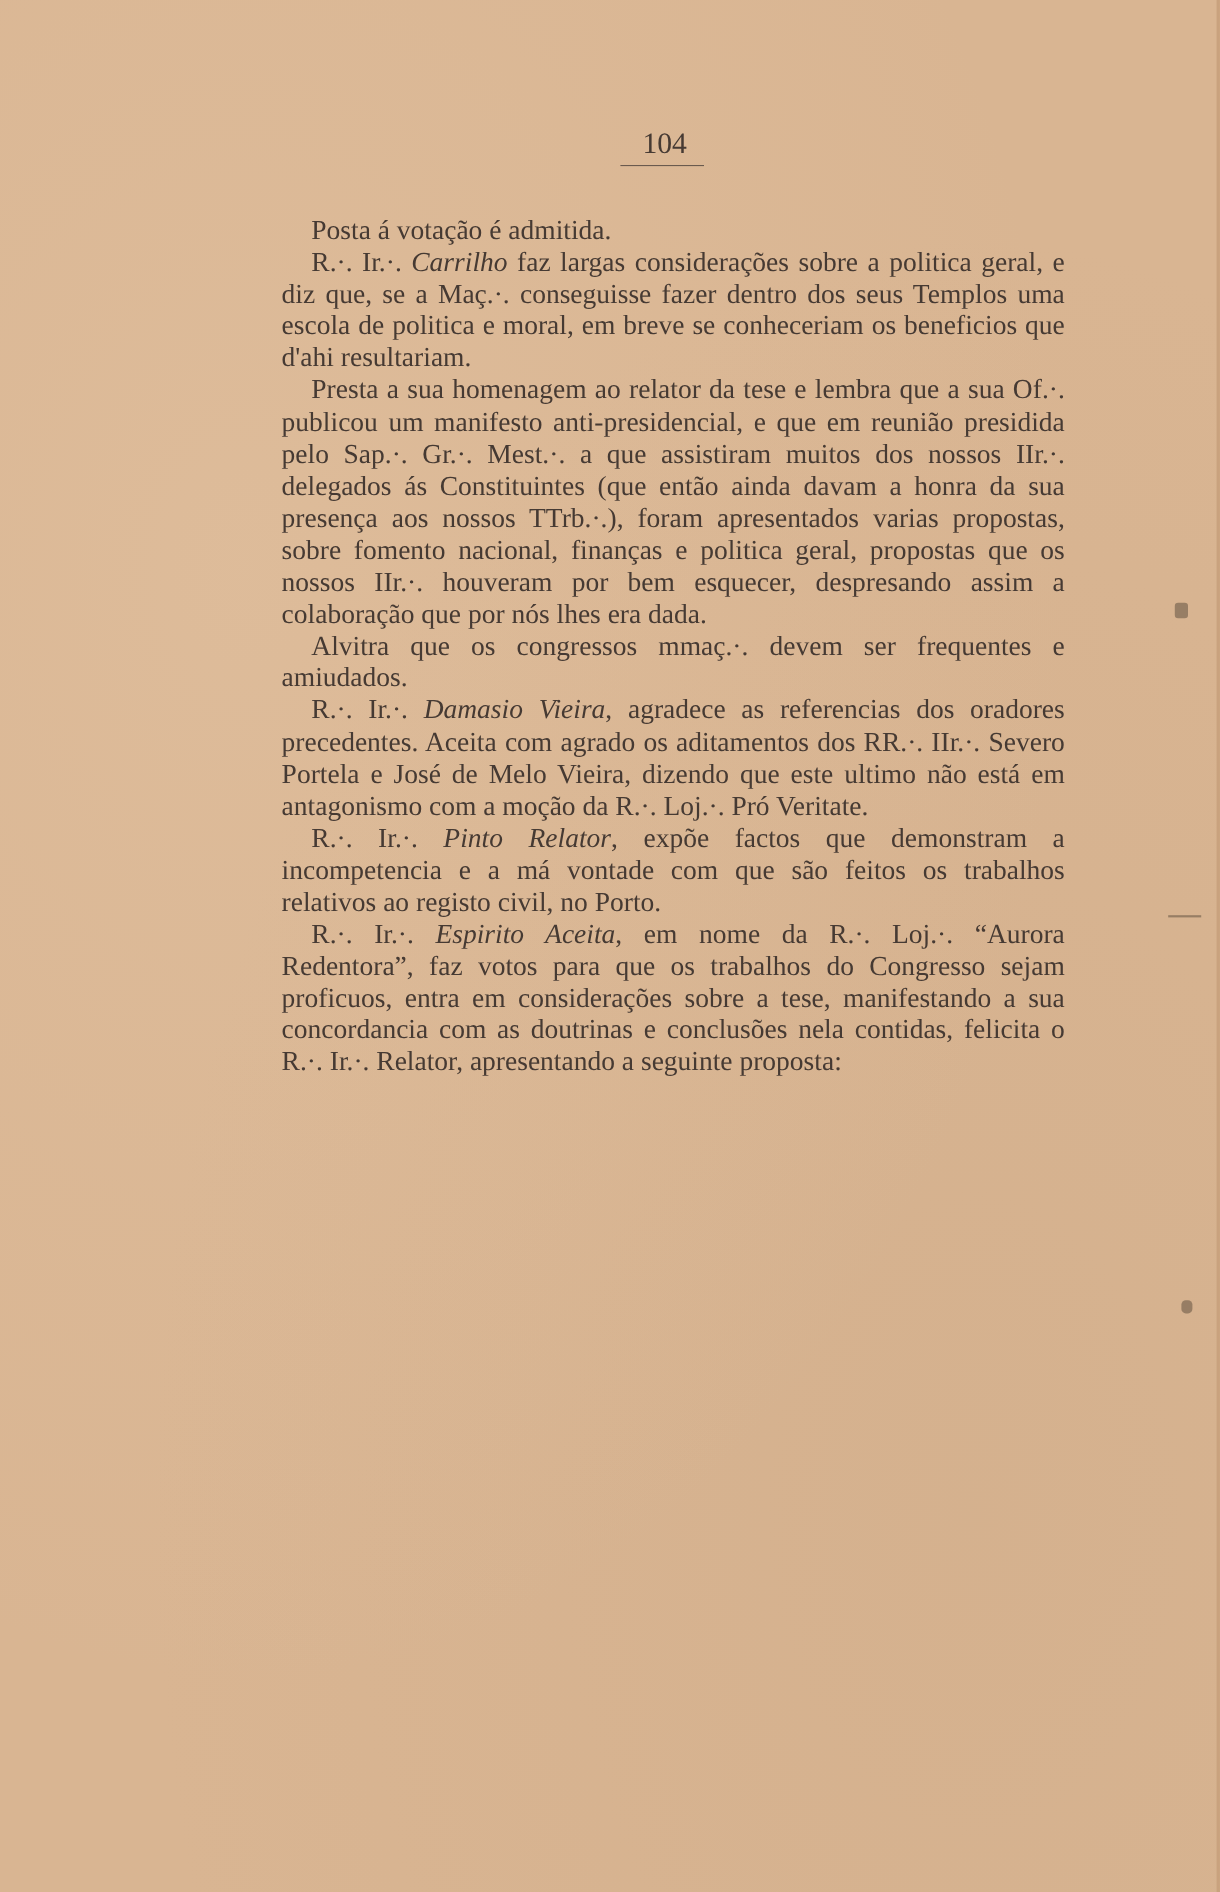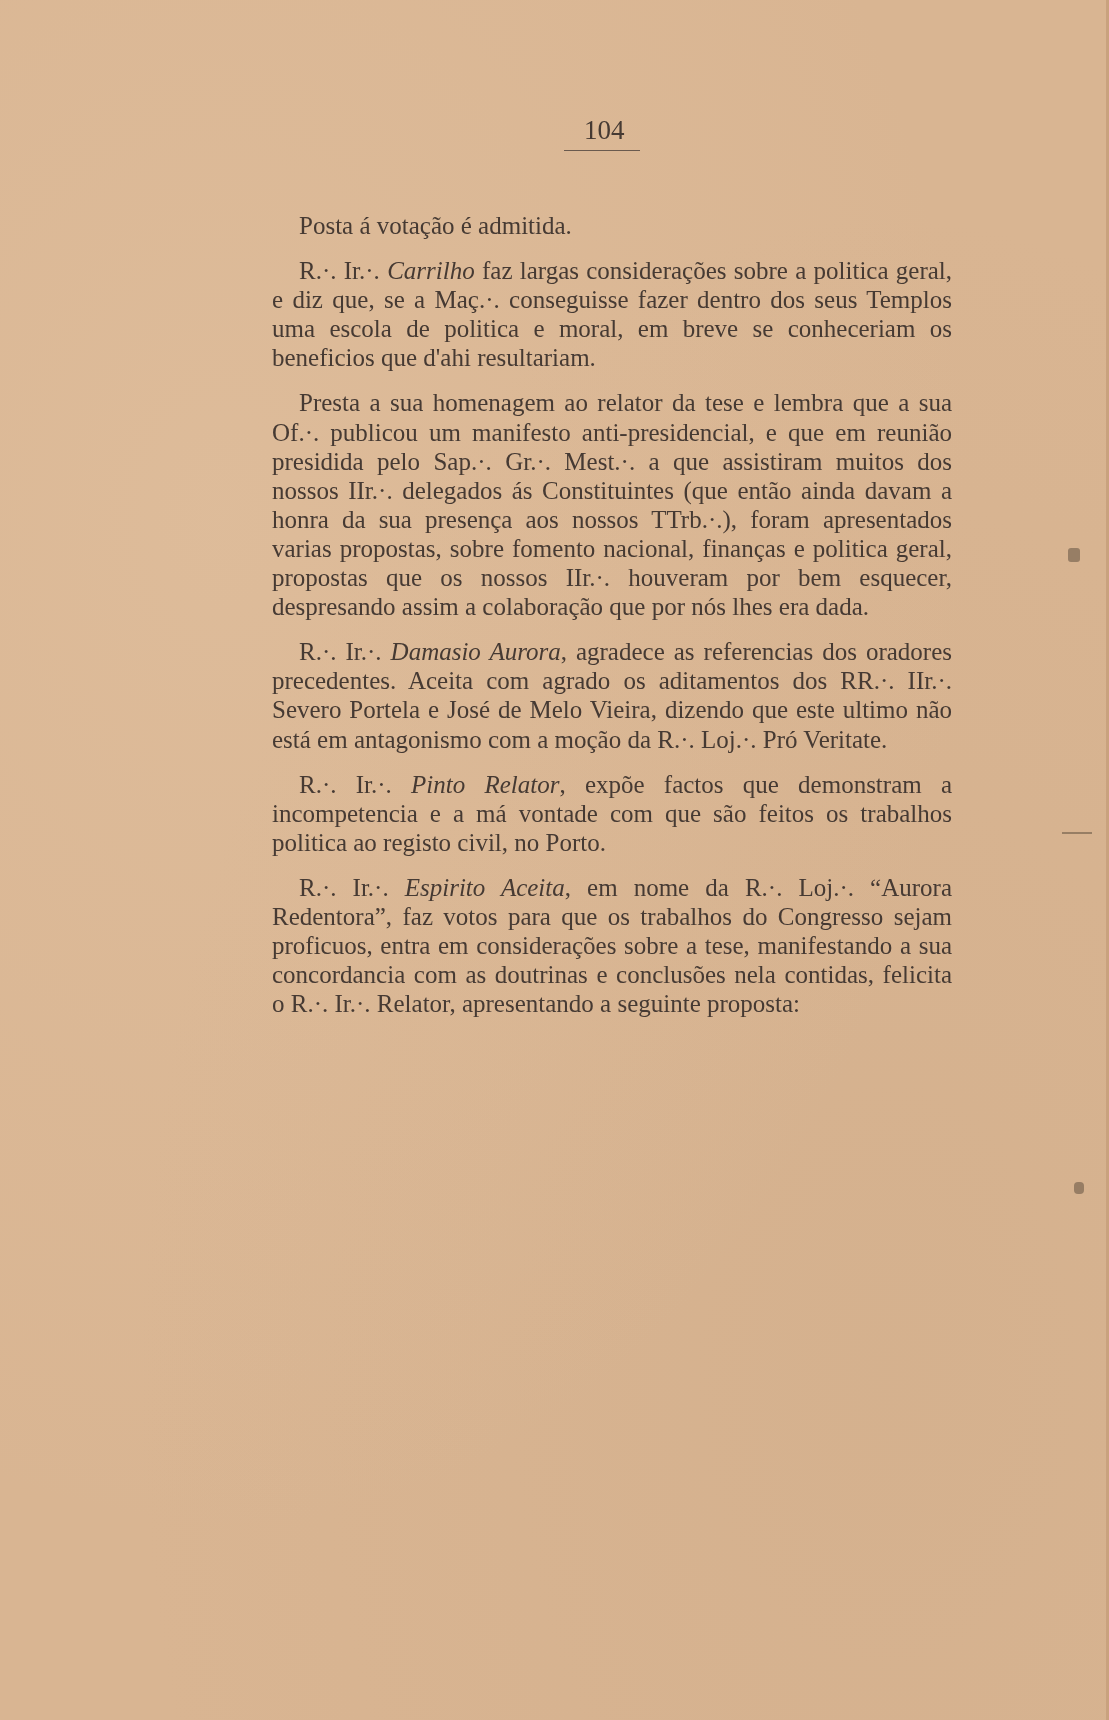--- a/index.html
+++ b/index.html
@@ -30,21 +30,21 @@
     position: absolute; left: 564px; top: 150px; width: 76px; height: 1px;
     background: #6a5a4e;
   }
   .body-text {
     position: absolute; left: 256px; top: 195px; width: 712px;
     font-size: 25px; line-height: 29.1px;
     text-align: justify;
     font-stretch: condensed;
   }
   .body-text p {
-    margin: 16px; text-indent: 27px;
+    margin: 0; text-indent: 27px;
     transform-origin: left top;
   }
   .body-text i { }
   .mark { position: absolute; background: #6d5a48; opacity: 0.6; }
 </style>
 </head>
 <body>
 
 <div class="page">
   <div class="edge-right"></div>
@@ -52,24 +52,25 @@
   <div class="page-number">104</div>
   <div class="page-rule"></div>
 
   <div class="body-text">
     <p><span>Posta á votação é admitida.</span></p>
 
     <p><span>R.·. Ir.·. </span><i>Carrilho</i><span> faz largas considerações sobre a politica geral, e diz que, se a Maç.·. conseguisse fazer dentro dos seus Templos uma escola de politica e moral, em breve se conheceriam os beneficios que d'ahi resultariam.</span></p>
 
     <p><span>Presta a sua homenagem ao relator da tese e lembra que a sua Of.·. publicou um manifesto anti-presidencial, e que em reunião presidida pelo Sap.·. Gr.·. Mest.·. a que assistiram muitos dos nossos IIr.·. delegados ás Constituintes (que então ainda davam a honra da sua presença aos nossos TTrb.·.), foram apresentados varias propostas, sobre fomento nacional, finanças e politica geral, propostas que os nossos IIr.·. houveram por bem esquecer, despresando assim a colaboração que por nós lhes era dada.</span></p>
 
+    <p><span>Alvitra que os congressos mmaç.·. devem ser frequentes e amiudados.</span></p>
 
-    <p><span>R.·. Ir.·. </span><i>Damasio Aurora</i><span>, agradece as referencias dos oradores precedentes. Aceita com agrado os aditamentos dos RR.·. IIr.·. Severo Portela e José de Melo Vieira, dizendo que este ultimo não está em antagonismo com a moção da R.·. Loj.·. Pró Veritate.</span></p>
+    <p><span>R.·. Ir.·. </span><i>Damasio Vieira</i><span>, agradece as referencias dos oradores precedentes. Aceita com agrado os aditamentos dos RR.·. IIr.·. Severo Portela e José de Melo Vieira, dizendo que este ultimo não está em antagonismo com a moção da R.·. Loj.·. Pró Veritate.</span></p>
 
-    <p><span>R.·. Ir.·. </span><i>Pinto Relator</i><span>, expõe factos que demonstram a incompetencia e a má vontade com que são feitos os trabalhos politica ao registo civil, no Porto.</span></p>
+    <p><span>R.·. Ir.·. </span><i>Pinto Relator</i><span>, expõe factos que demonstram a incompetencia e a má vontade com que são feitos os trabalhos relativos ao registo civil, no Porto.</span></p>
 
     <p><span>R.·. Ir.·. </span><i>Espirito Aceita</i><span>, em nome da R.·. Loj.·. “Aurora Redentora”, faz votos para que os trabalhos do Congresso sejam proficuos, entra em considerações sobre a tese, manifestando a sua concordancia com as doutrinas e conclusões nela contidas, felicita o R.·. Ir.·. Relator, apresentando a seguinte proposta:</span></p>
 
 
   </div>
 
   <div class="mark" style="left:1068px;top:548px;width:12px;height:14px;border-radius:3px;"></div>
   <div class="mark" style="left:1062px;top:832px;width:30px;height:2px;"></div>
   <div class="mark" style="left:1074px;top:1182px;width:10px;height:12px;border-radius:4px;"></div>
 </div>

